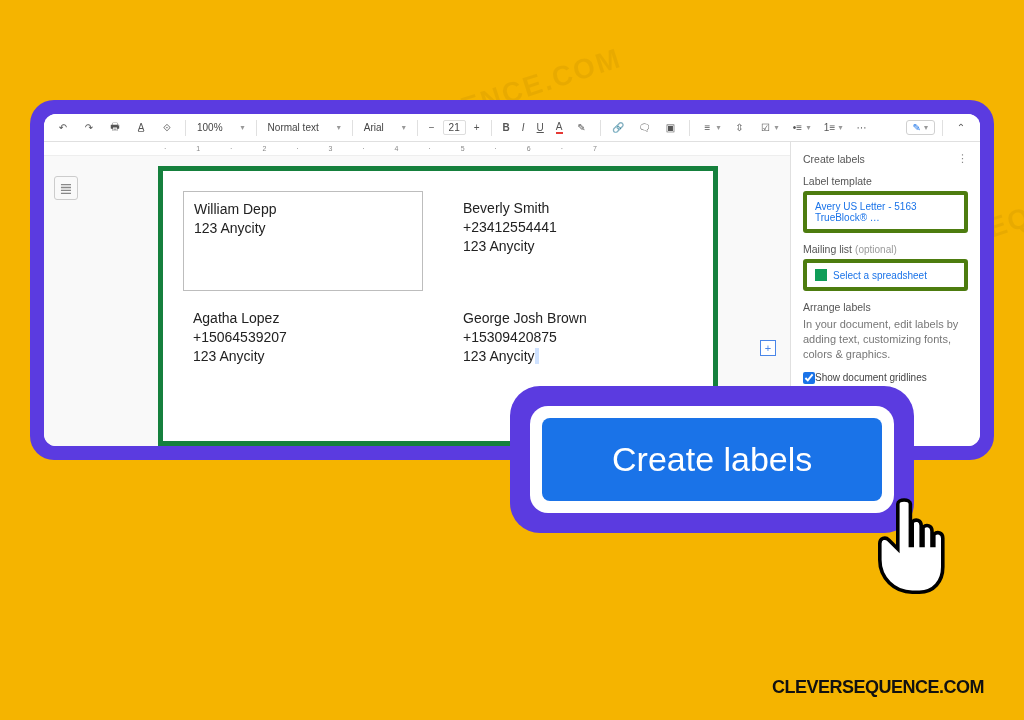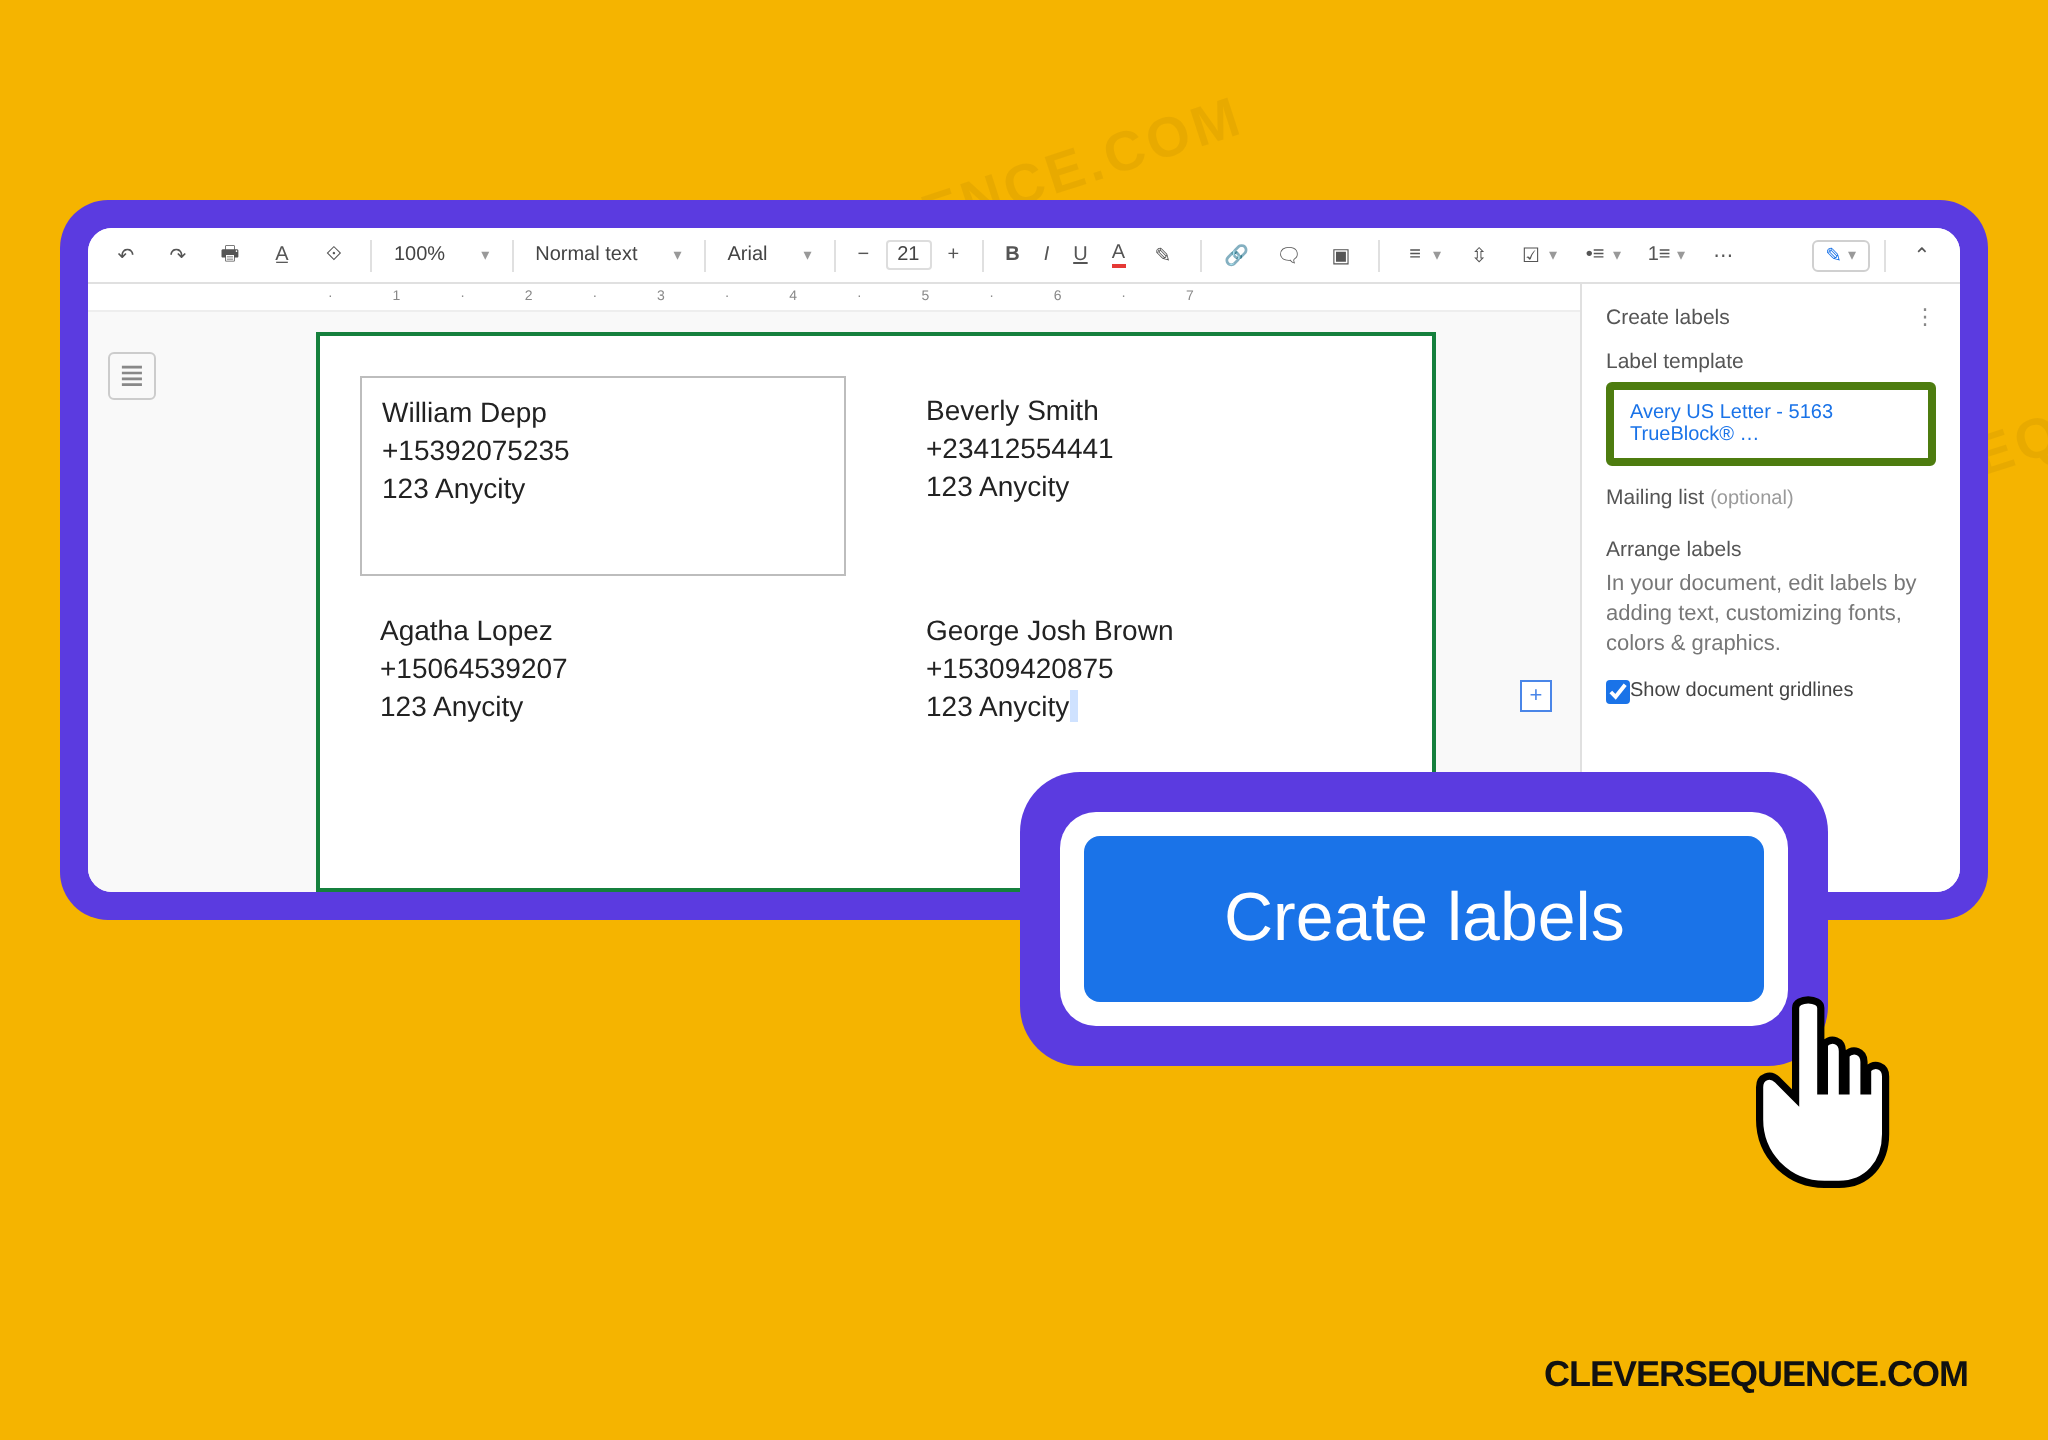--- a/index.html
+++ b/index.html
@@ -52,21 +52,21 @@
 
   .content-row { flex: 1; display: flex; overflow: hidden; }
   .doc-area { flex: 1; background: #f9f9f9; display: flex; flex-direction: column; overflow: hidden; }
   .ruler { height: 14px; background: #fff; border-bottom: 1px solid #eee; display: flex; align-items: center; padding-left: 120px; font-size: 7px; color: #888; letter-spacing: 14px; }
   .doc-canvas { flex: 1; display: flex; padding: 10px 0 0 10px; position: relative; }
   .outline-box { width: 24px; height: 24px; border: 1px solid #ccc; border-radius: 3px; display: flex; align-items: center; justify-content: center; color: #888; margin-right: 10px; margin-top: 10px; flex-shrink: 0; }
   .page {
     background: #fff;
     width: 560px;
     margin-left: 70px;
-    border: 2px solid #15803d;
+    border: 5px solid #15803d;
     padding: 20px;
   }
   .labels-grid {
     display: grid;
     grid-template-columns: 1fr 1fr;
     gap: 10px 30px;
   }
   .label-cell {
     padding: 8px 10px;
     font-size: 14px;
@@ -297,21 +297,20 @@
       <div class="doc-area">
         <div class="ruler">· 1 · 2 · 3 · 4 · 5 · 6 · 7</div>
         <div class="doc-canvas">
           <div class="outline-box">
             <span>≣</span>
           </div>
           <div class="page">
             <div class="labels-grid">
               <div class="label-cell sel">
                 <div>William Depp</div>
-                <div>+15392075235</div>
                 <div>123 Anycity</div>
               </div>
               <div class="label-cell">
                 <div>Beverly Smith</div>
                 <div>+23412554441</div>
                 <div>123 Anycity</div>
               </div>
               <div class="label-cell">
                 <div>Agatha Lopez</div>
                 <div>+15064539207</div>
@@ -340,20 +339,24 @@
             <div class="sb-label" style="margin-bottom:4px;">Label template</div>
             <div class="sb-select">
               <span>Avery US Letter - 5163 TrueBlock® …</span>
             </div>
           </div>
           <div>
             <div style="margin-bottom:4px;">
               <span class="sb-label">Mailing list</span>
               <span class="sb-sub">(optional)</span>
             </div>
+            <div class="sb-select">
+              <span class="sheets-icon"></span>
+              <span>Select a spreadsheet</span>
+            </div>
           </div>
           <div>
             <div class="sb-label" style="margin-bottom:4px;">Arrange labels</div>
             <div class="sb-desc">In your document, edit labels by adding text, customizing fonts, colors &amp; graphics.</div>
           </div>
           <label class="sb-check">
             <input type="checkbox" checked="" style="">
             <span>Show document gridlines</span>
           </label>
         </div>

